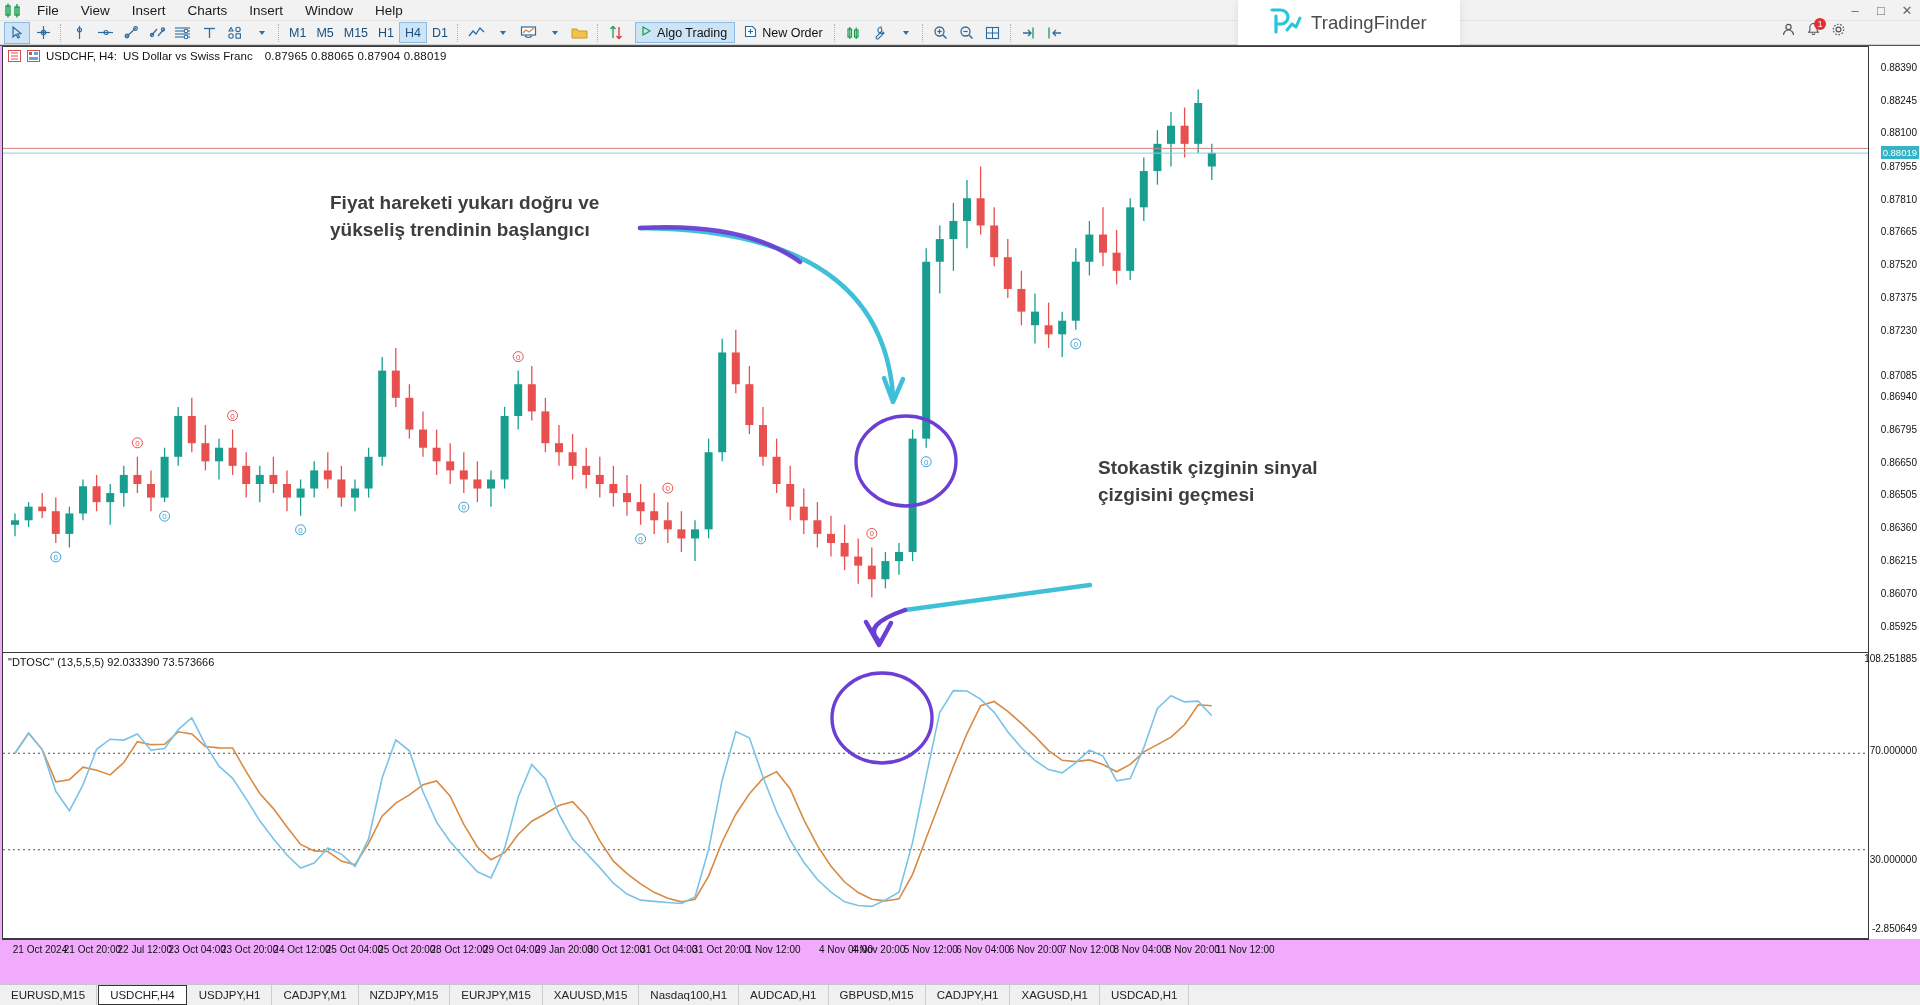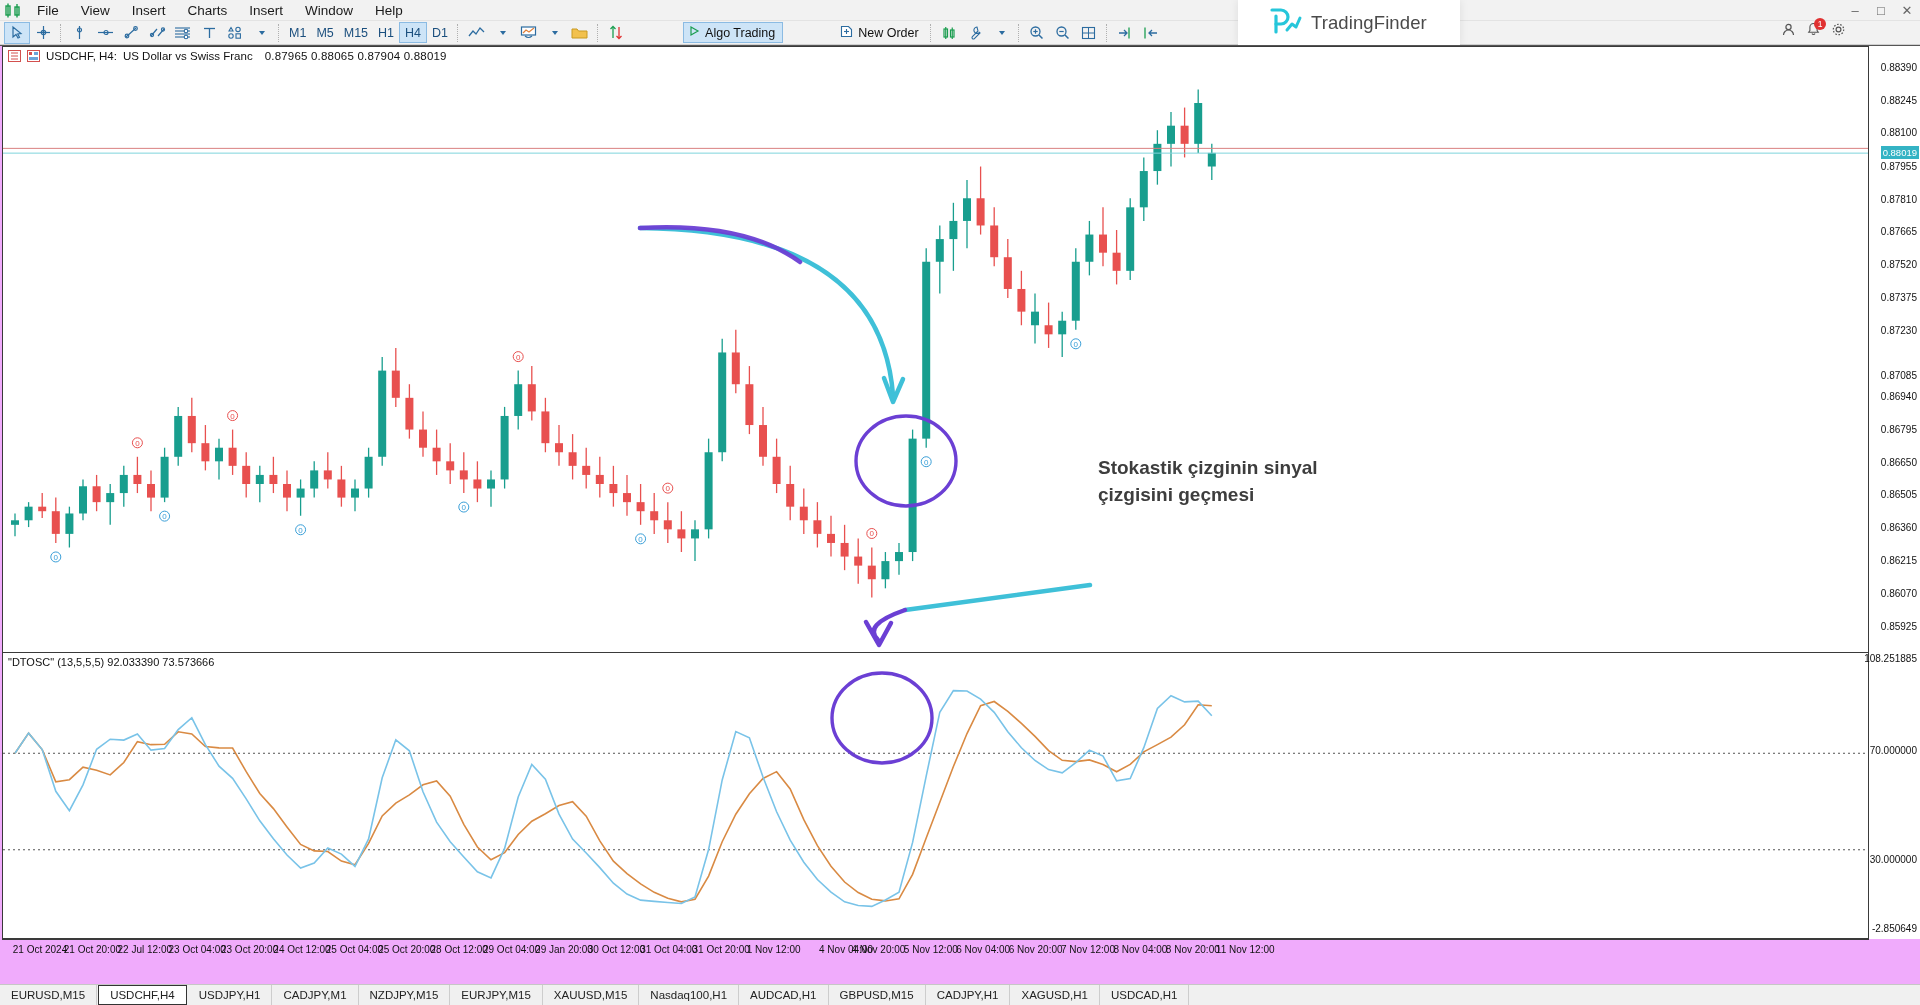--- a/index.html
+++ b/index.html
@@ -38,21 +38,21 @@
   .tb-btn.active { background: #cde4f7; border: 1px solid #8bbbe3; }
   .tb-sep { width: 2px; height: 18px; margin: 0 4px; border-left: 1px dotted #b0b0b0; }
   .tf-btn {
     height: 21px; min-width: 26px; padding: 0 5px;
     display: flex; align-items: center; justify-content: center;
     font-size: 12.5px; color: #1b4f7e;
   }
   .tf-btn.active { background: #cde4f7; border: 1px solid #8bbbe3; }
   .wide-btn {
     height: 21px; padding: 0 7px 0 4px; display: flex; align-items: center; gap: 5px;
-    font-size: 12.5px; color: #111; margin-left: 48px;
+    font-size: 12.5px; color: #111;
   }
   .wide-btn.active { background: #cde4f7; border: 1px solid #8bbbe3; }
   .caret { width: 0; height: 0; border-left: 3.5px solid transparent;
            border-right: 3.5px solid transparent; border-top: 4px solid #2c6ca0; margin-left: 2px; }
 
   
   .brand {
     position: absolute; top: 0px; left: 1238px; width: 222px; height: 45px;
     background: #ffffff;
     display: flex; align-items: center; gap: 9px; padding-left: 30px;
@@ -717,20 +717,22 @@
     <path d="M884 378 L893 402 L903 379" fill="none" stroke="#3fc0d8" stroke-width="4.5" stroke-linecap="round" stroke-linejoin="round"></path>
     <path d="M640 228 Q745 222 800 262" fill="none" stroke="#6b3fd4" stroke-width="4.5" stroke-linecap="round" opacity="0.95"></path>
     <ellipse cx="906" cy="461" rx="50" ry="45" fill="none" stroke="#6b3fd4" stroke-width="3.4"></ellipse>
 
     <path d="M1090 585 Q980 600 905 610" fill="none" stroke="#3fc0d8" stroke-width="4.5" stroke-linecap="round"></path>
     <path d="M905 610 Q862 625 878 640" fill="none" stroke="#6b3fd4" stroke-width="4.5" stroke-linecap="round"></path>
     <path d="M866 622 L879 645 L891 623" fill="none" stroke="#6b3fd4" stroke-width="4.5" stroke-linecap="round" stroke-linejoin="round"></path>
     <ellipse cx="882" cy="718" rx="50" ry="45" fill="none" stroke="#6b3fd4" stroke-width="3.4"></ellipse>
   </svg>
 
+  <div class="anno" style="left:330px; top:190px; width:400px;">Fiyat hareketi yukarı doğru ve
+yükseliş trendinin başlangıcı</div>
   <div class="anno" style="left:1098px; top:455px; width:360px;">Stokastik çizginin sinyal
 çizgisini geçmesi</div>
 
   <div class="tabstrip">
     <div id="tabs" style="display:flex; align-items:stretch;">
         <div class="sym-tab">EURUSD,M15</div>
         <div class="sym-tab active">USDCHF,H4</div>
         <div class="sym-tab">USDJPY,H1</div>
         <div class="sym-tab">CADJPY,M1</div>
         <div class="sym-tab">NZDJPY,M15</div>

